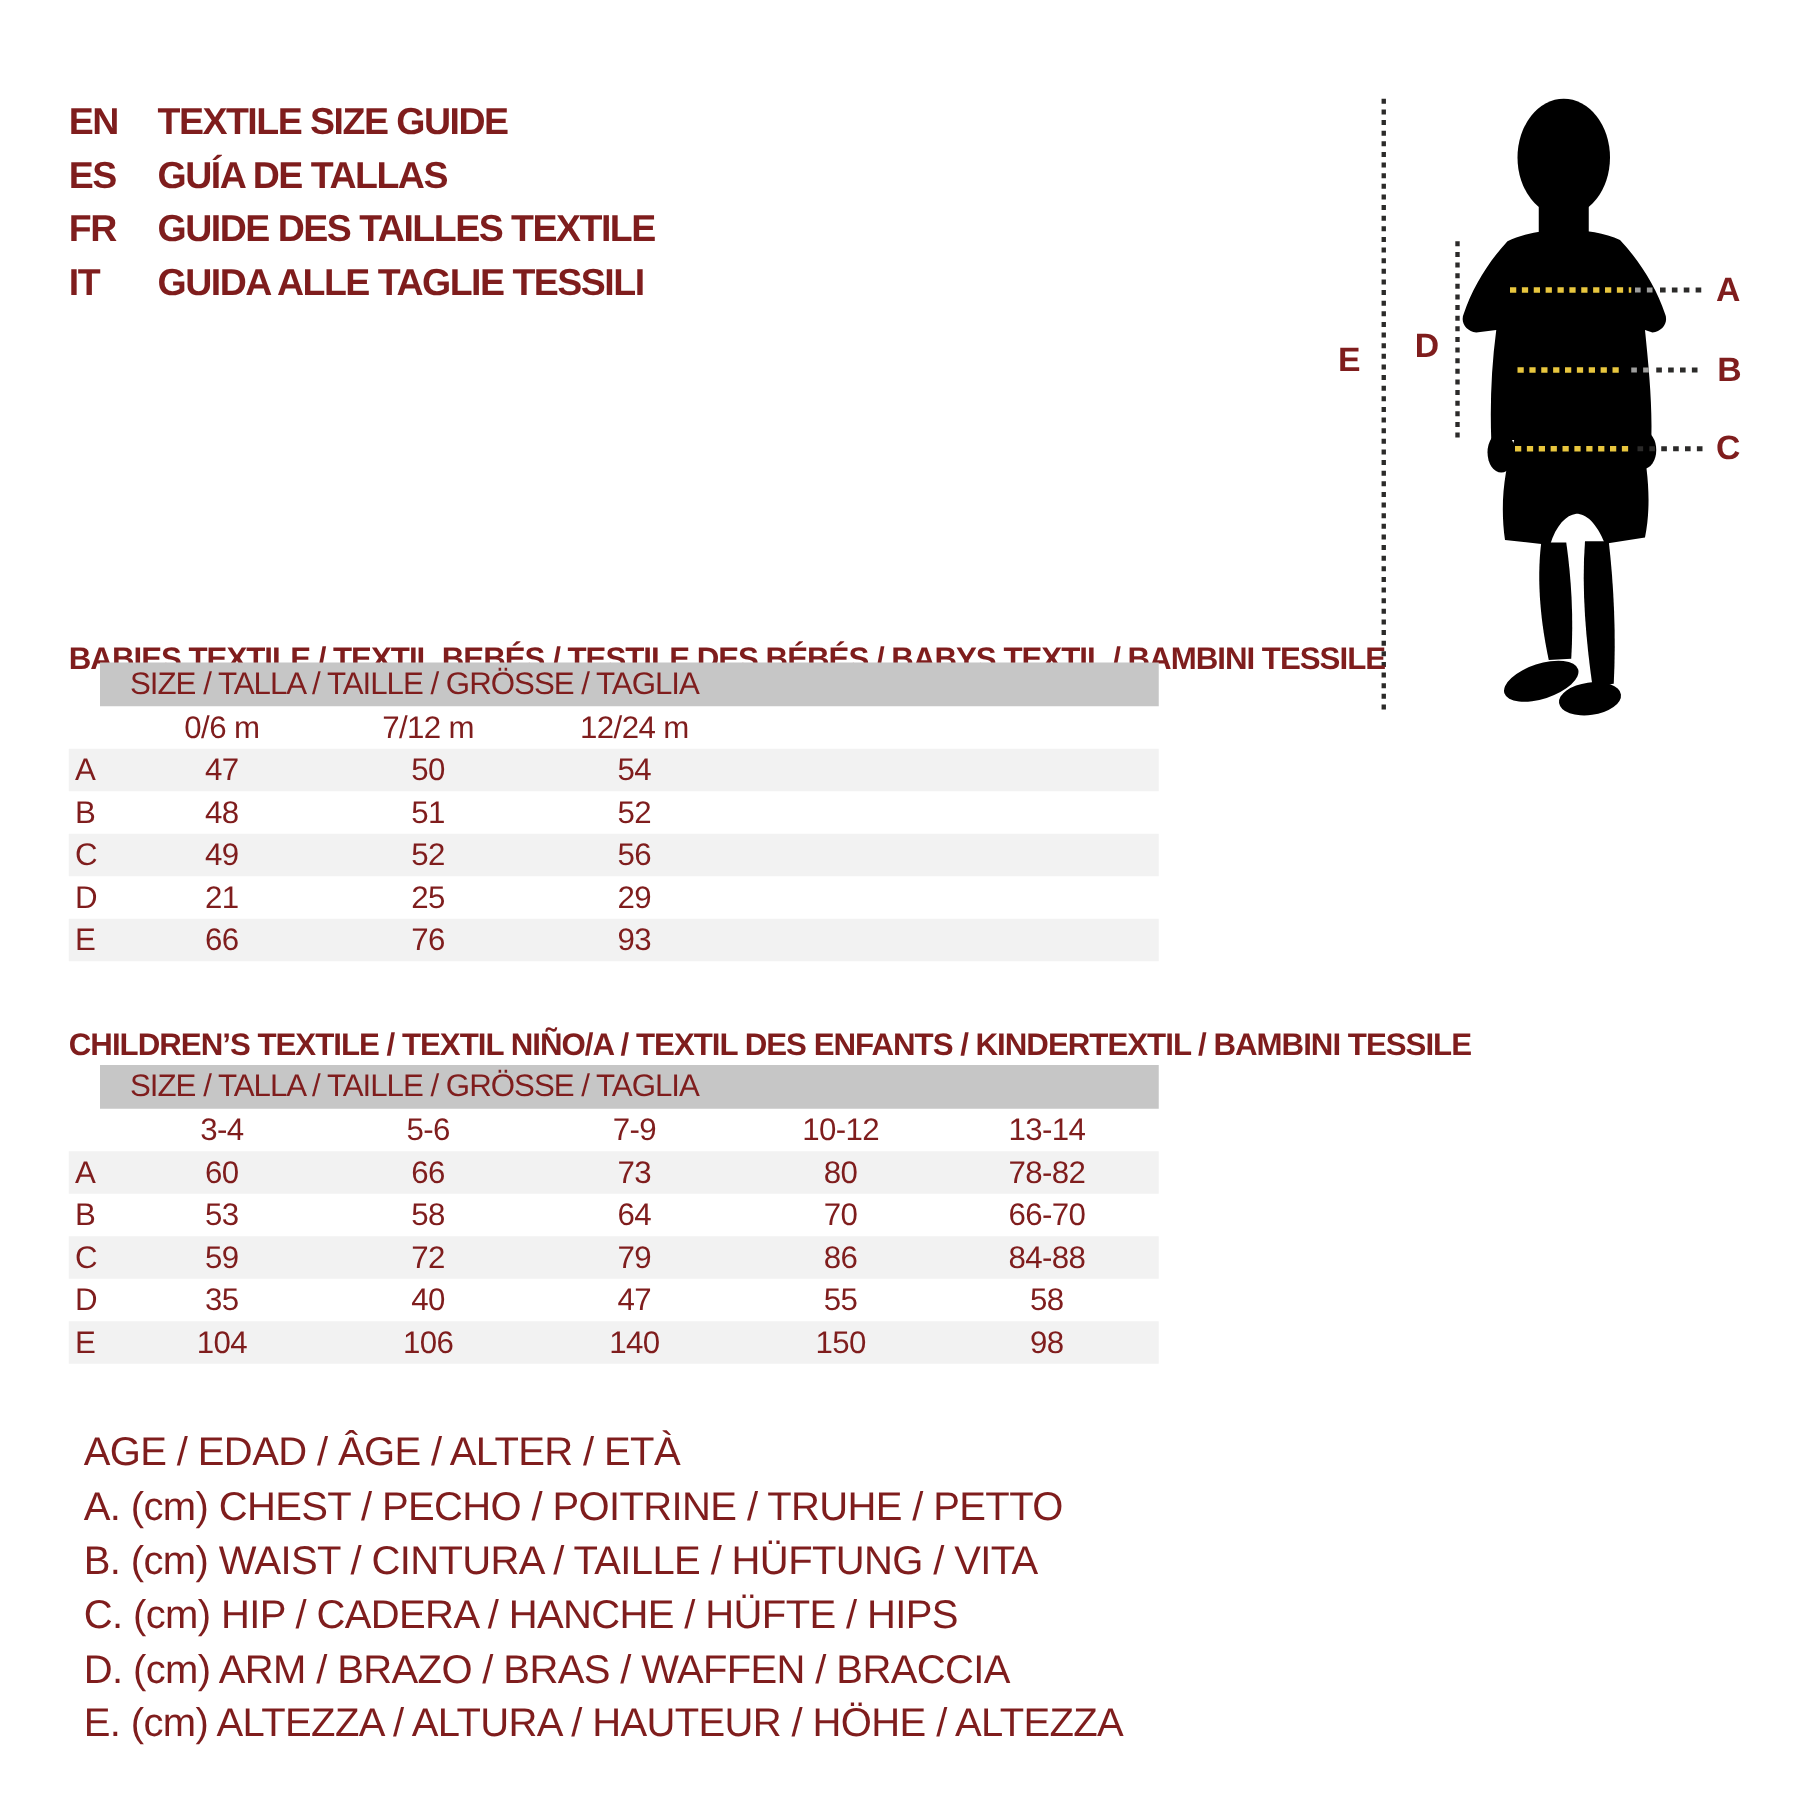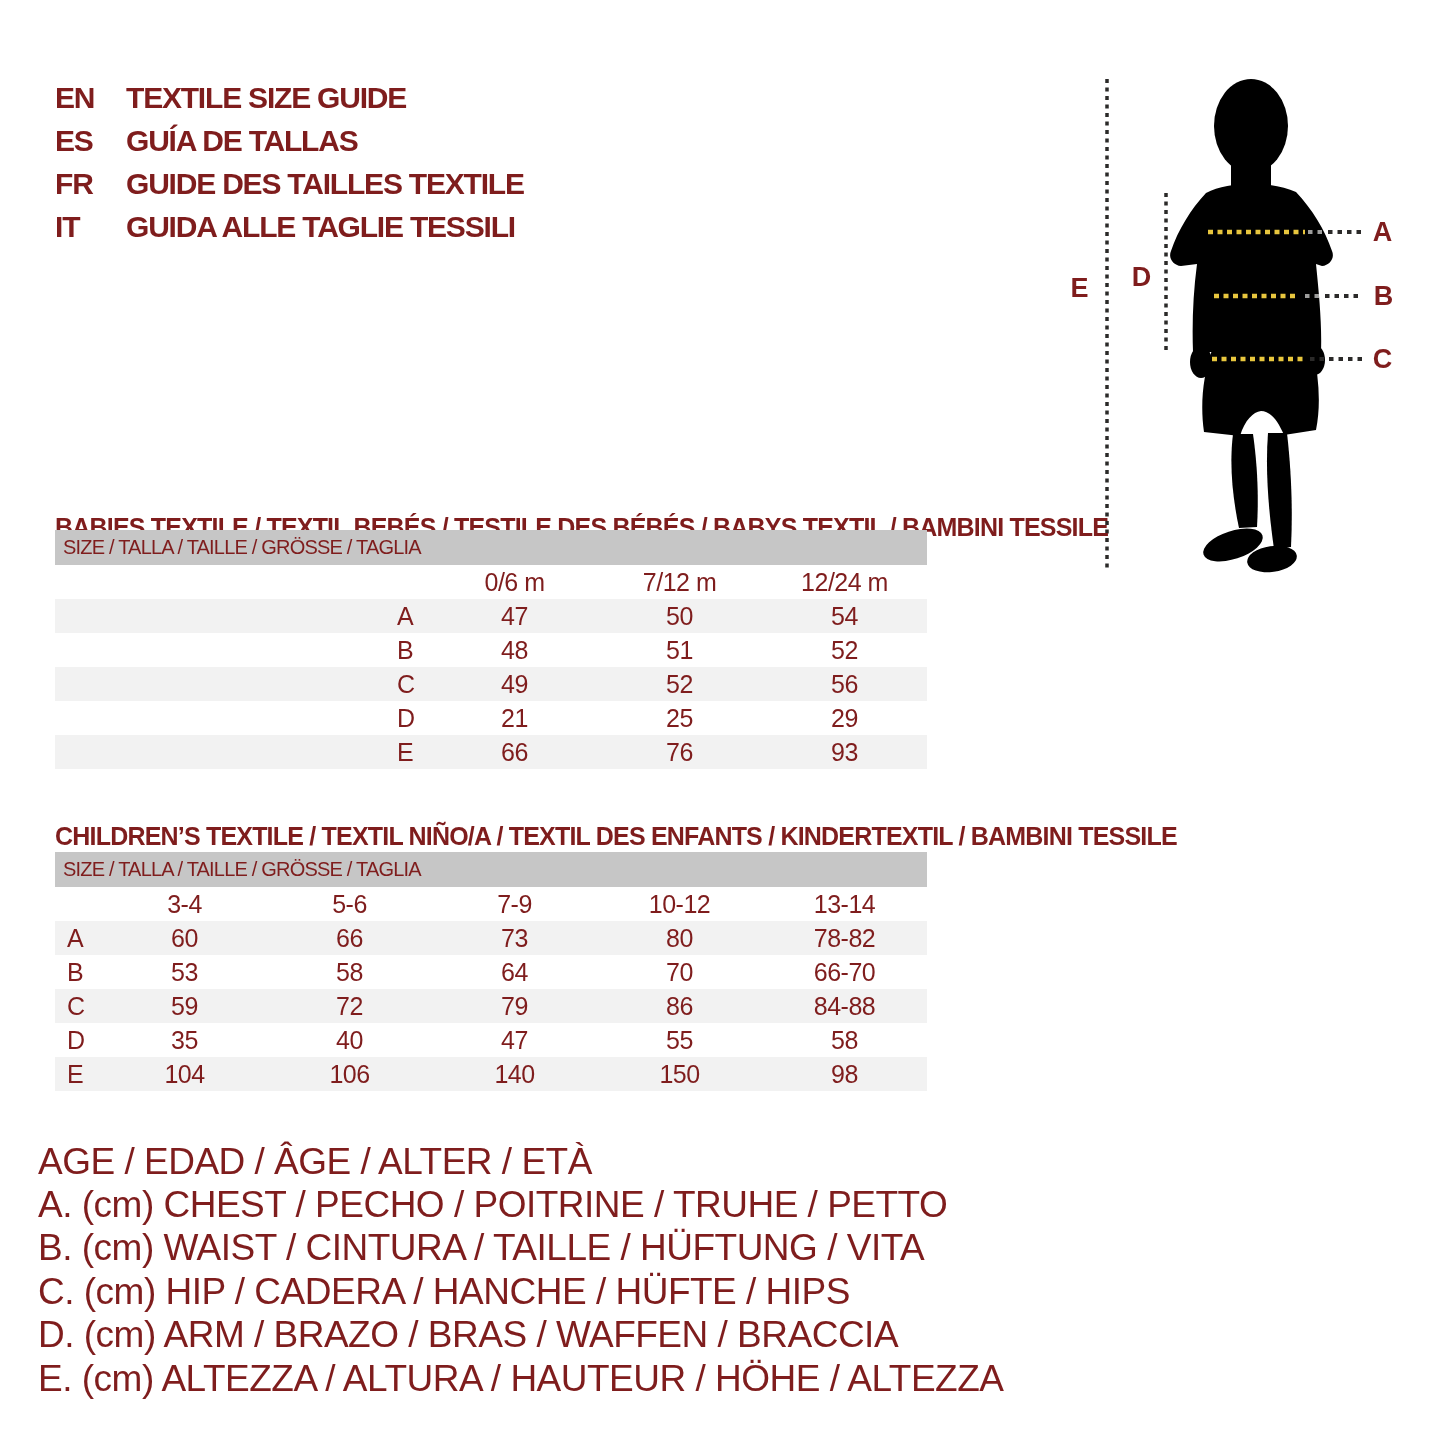--- a/index.html
+++ b/index.html
@@ -20,27 +20,27 @@
   .dash-v{stroke:#2b2a29;stroke-width:3.5;stroke-dasharray:4 4.5;fill:none;}
   .dash-h-black{stroke:#2b2a29;stroke-width:4;stroke-dasharray:4.5 5;fill:none;}
   .dash-h-gray{stroke:#9d9d9c;stroke-width:4;stroke-dasharray:4.5 5;fill:none;}
   .dash-h-yellow{stroke:#e8c63e;stroke-width:4.5;stroke-dasharray:5 4.5;fill:none;}
   .sil{fill:#000000;}
   
   .section-title{position:absolute;left:55px;font-size:25px;font-weight:700;
     letter-spacing:-0.8px;white-space:nowrap;}
   .size-table{position:absolute;left:55px;width:872px;font-size:25px;letter-spacing:-0.5px;}
   .size-bar{height:35px;background:#c6c6c6;display:flex;align-items:center;
-    padding-left:8px;box-sizing:border-box;font-size:20px;letter-spacing:-0.8px;white-space:nowrap;}
-  .t-row{display:flex;height:34px;align-items:center;justify-content:flex-end;}
+    padding-left:24px;box-sizing:border-box;font-size:25px;letter-spacing:-0.8px;white-space:nowrap;margin-left:25px;}
+  .t-row{display:flex;height:34px;align-items:center;}
   .t-row.striped{background:#f2f2f2;}
   .t-label{width:40px;flex:0 0 40px;padding-left:5px;box-sizing:border-box;}
   .t-cell{width:165px;flex:0 0 165px;text-align:center;}
   
-  .legend{position:absolute;left:38px;top:1140px;font-size:37px;letter-spacing:-0.5px;}
+  .legend{position:absolute;left:67px;top:1140px;font-size:32px;letter-spacing:-0.5px;}
   .legend-line{height:43.4px;display:flex;align-items:center;white-space:nowrap;}
 </style>
 </head>
 <body>
 
 <div class="canvas">
 
   <section class="lang-block">
     <div class="lang-row">
       <span class="lang-code">EN</span>

